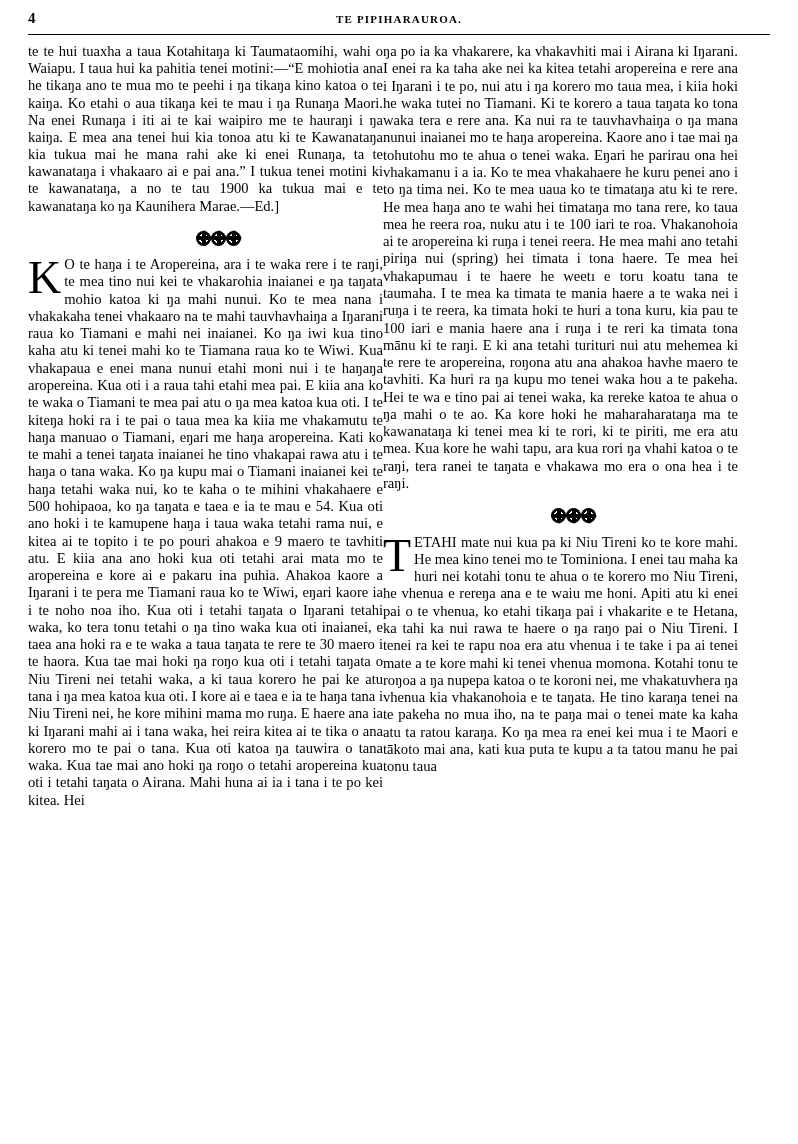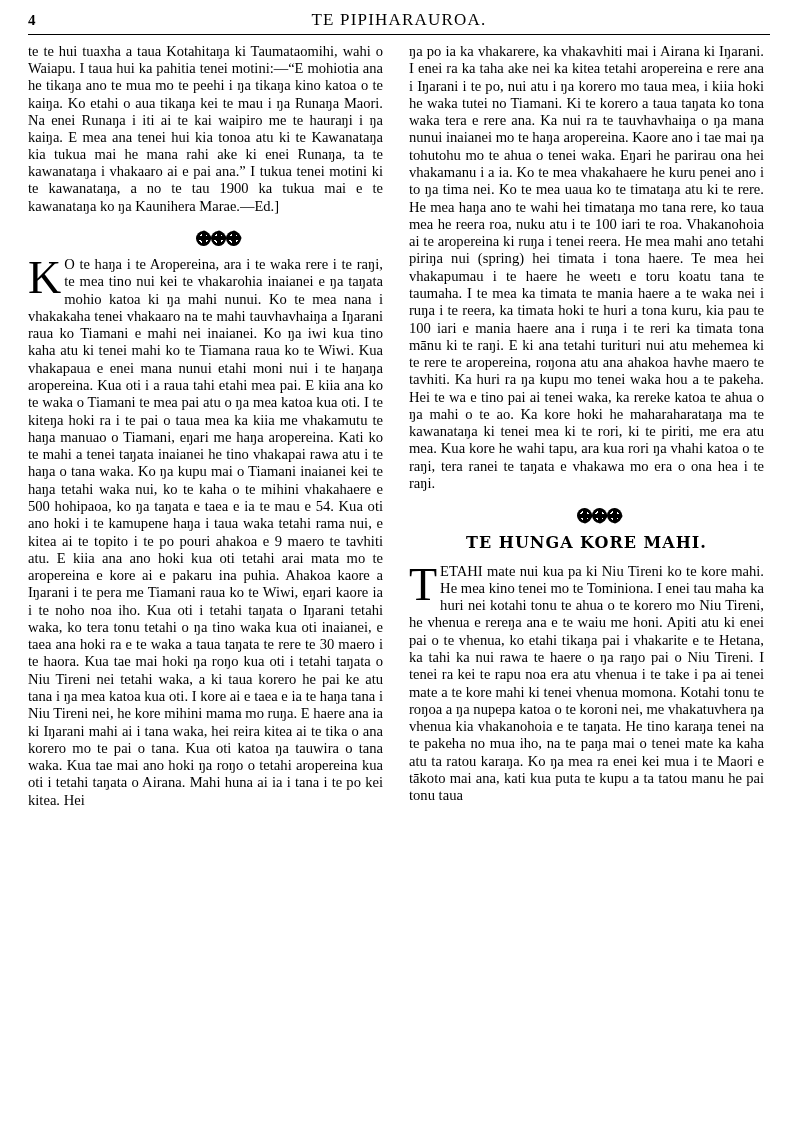--- a/index.html
+++ b/index.html
@@ -32,36 +32,35 @@
   }
   .folio {
     font-size: 15px;
     font-weight: bold;
     width: 28px;
     text-align: left;
   }
   .head-title {
     flex: 1;
     text-align: center;
-    font-size: 17px;
+    font-size: 11px;
     letter-spacing: 1.2px;
     font-variant: small-caps;
     text-transform: uppercase;
-    font-weight: normal;
+    font-weight: bold;
   }
   .head-spacer { width: 28px; }
   .rule {
     border: 0;
     border-top: 1.6px solid #000;
     margin: 1px 0 8px 0;
   }
   
   .columns {
     display: flex;
-    gap: 26px;
     height: 1085px;
   }
   .col {
     width: 355px;
     font-size: 14.6px;
     line-height: 1.185;
     text-align: justify;
   }
   p {
     margin: 0;
@@ -159,20 +158,19 @@
     </div>
 
     <div class="col">
 
       <p>ŋa po ia ka vhakarere, ka vhakavhiti mai i Airana ki Iŋarani.   I enei ra ka taha ake nei ka kitea tetahi aropereina e rere ana i Iŋarani i te po, nui atu i ŋa korero mo taua mea, i kiia hoki he waka tutei no Tiamani.  Ki te korero a taua taŋata ko tona waka tera e rere ana.  Ka nui ra te tauvhavhaiŋa o ŋa mana nunui inaianei mo te haŋa aropereina.   Kaore ano i tae mai ŋa tohutohu mo te ahua o tenei waka.  Eŋari he parirau ona hei vhakamanu i a ia.  Ko te mea vhakahaere he kuru penei ano i to ŋa tima nei.   Ko te mea uaua ko te timataŋa atu ki te rere.   He mea haŋa ano te wahi hei timataŋa mo tana rere, ko taua mea he reera roa, nuku atu i te 100 iari te roa.  Vhakanohoia ai te aropereina ki ruŋa i tenei reera.  He mea mahi ano tetahi piriŋa nui (spring) hei timata i tona haere.   Te mea hei vhakapumau i te haere he weetı e toru koatu tana te taumaha.   I te mea ka timata te mania haere a te waka nei i ruŋa i te reera, ka timata hoki te huri a tona kuru, kia pau te 100 iari e mania haere ana i ruŋa i te reri ka timata tona mānu ki te raŋi.   E ki ana tetahi turituri nui atu mehemea ki te rere te aropereina, roŋona atu ana ahakoa havhe maero te tavhiti.  Ka huri ra ŋa kupu mo tenei waka hou a te pakeha.   Hei te wa e tino pai ai tenei waka, ka rereke katoa te ahua o ŋa mahi o te ao.  Ka kore hoki he maharaharataŋa ma te kawanataŋa ki tenei mea ki te rori, ki te piriti, me era atu mea.   Kua kore he wahi tapu, ara kua rori ŋa vhahi katoa o te raŋi, tera ranei te taŋata e vhakawa mo era o ona hea i te raŋi.</p>
 
       <div class="ornaments">
         <span class="orn"></span><span class="orn"></span><span class="orn"></span>
       </div>
 
-      <div class="sec-title slab">TE HUNGA KORE MAHI.</div>
 
       <p class="dropcap-para"><span class="dropcap">T</span><span>ETAHI mate nui kua pa ki Niu Tireni ko te kore mahi.  He mea kino tenei mo te Tominiona.   I enei tau maha ka huri nei kotahi tonu te ahua o te korero mo Niu Tireni, he vhenua e rereŋa ana e te waiu me honi.   Apiti atu ki enei pai o te vhenua, ko etahi tikaŋa pai i vhakarite e te Hetana, ka tahi ka nui rawa te haere o ŋa raŋo pai o Niu Tireni.   I tenei ra kei te rapu noa era atu vhenua i te take i pa ai tenei mate a te kore mahi ki tenei vhenua momona.   Kotahi tonu te roŋoa a ŋa nupepa katoa o te koroni nei, me vhakatuvhera ŋa vhenua kia vhakanohoia e te taŋata.   He tino karaŋa tenei na te pakeha no mua iho, na te paŋa mai o tenei mate ka kaha atu ta ratou karaŋa.   Ko ŋa mea ra enei kei mua i te Maori e tākoto mai ana, kati kua puta te kupu a ta tatou manu he pai tonu taua</span></p>
 
     </div>
 
   </div>
 </div>
 
 </body></html>

